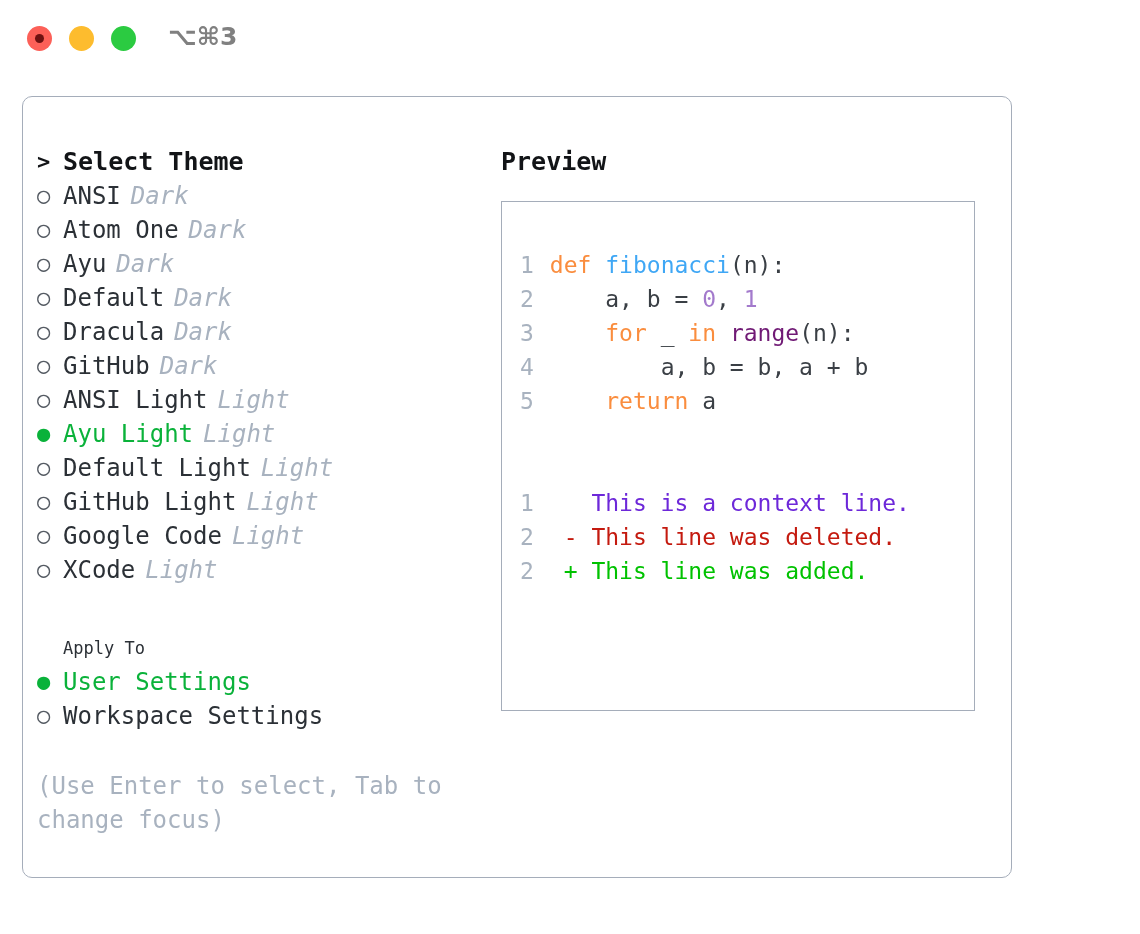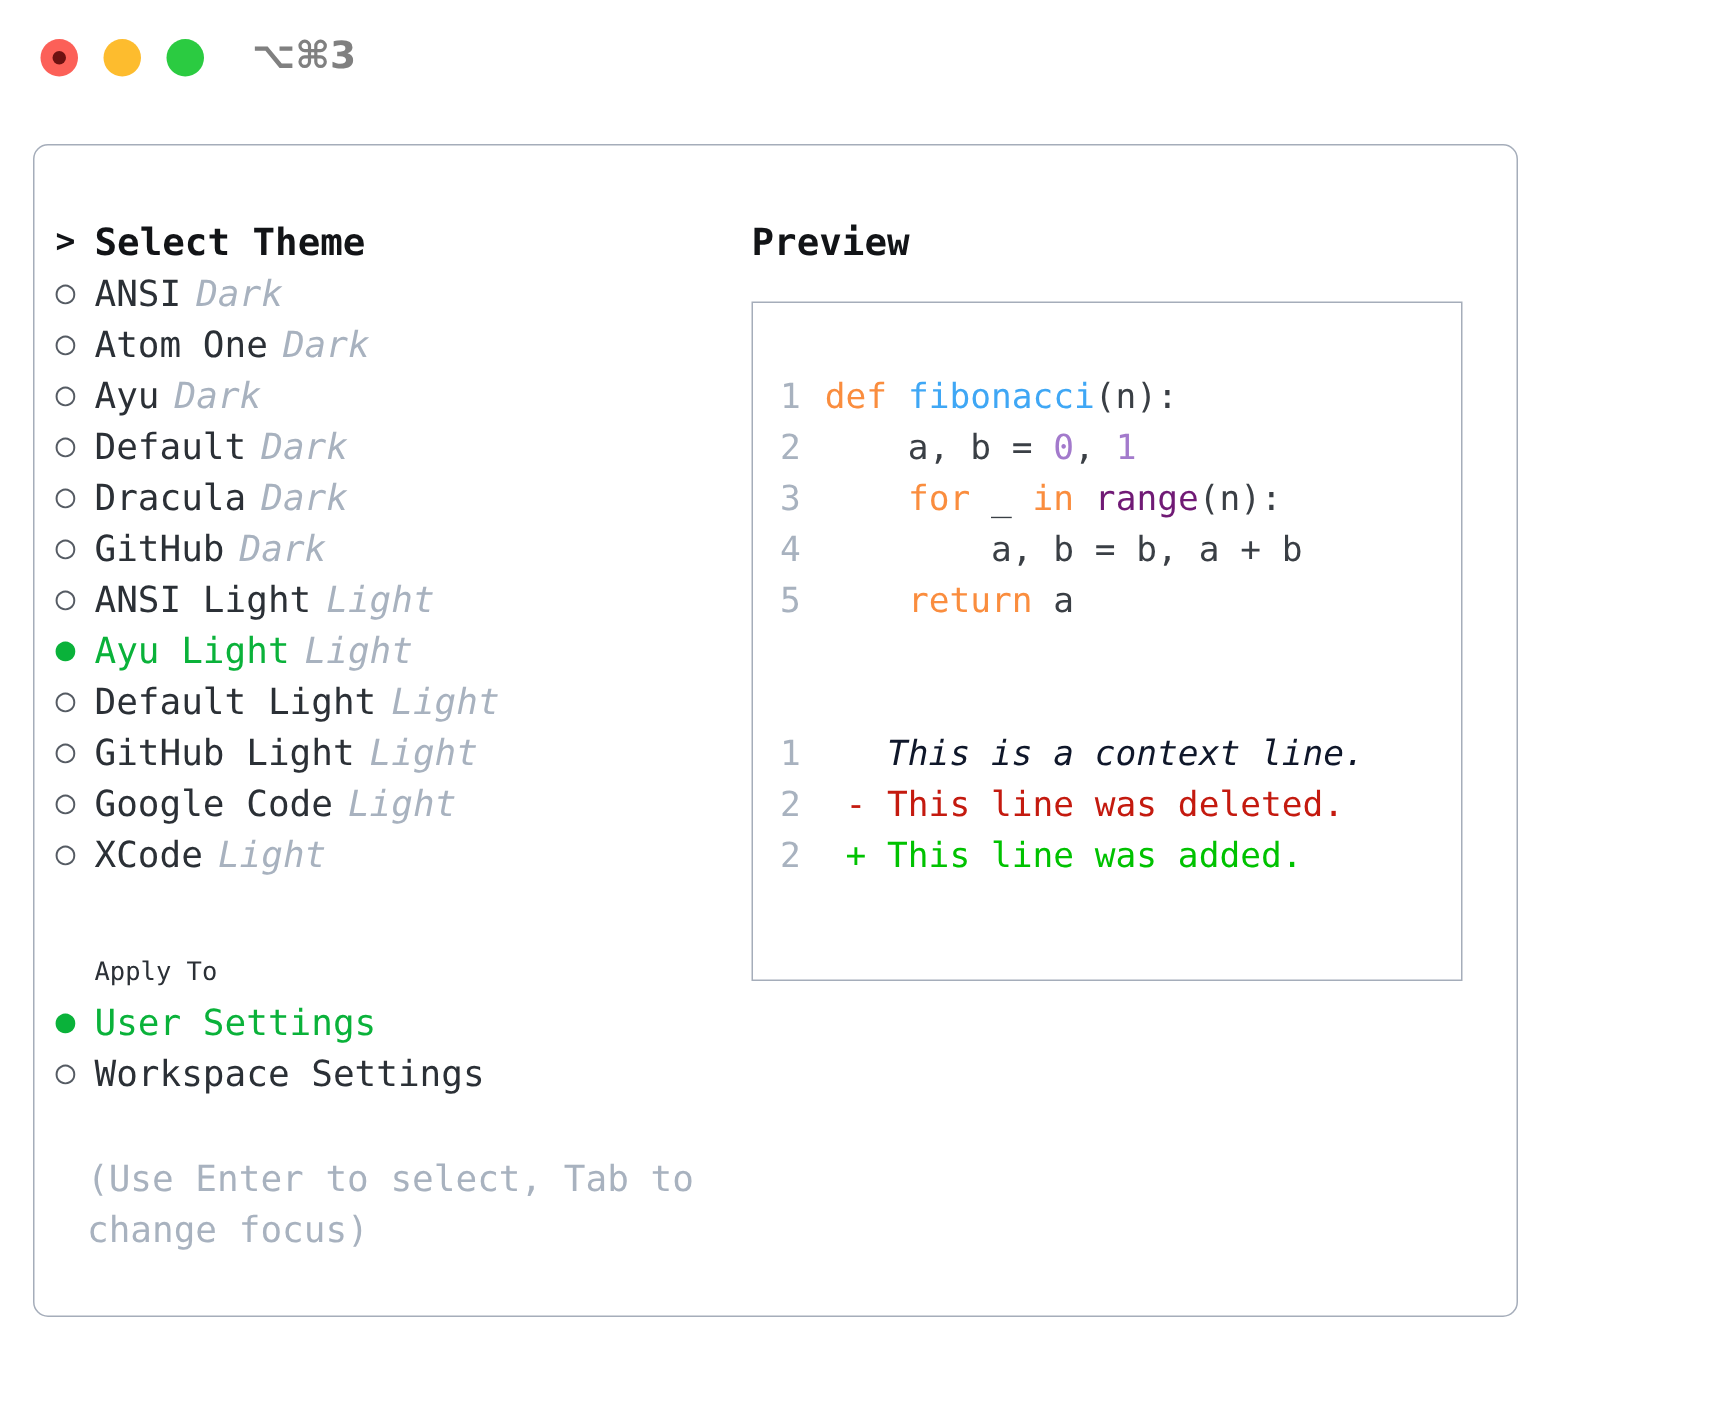--- a/index.html
+++ b/index.html
@@ -114,39 +114,38 @@
   .section-title {
     color: #2b3036;
     font-size: 17px;
   }
   .hint {
     margin-top: 36px;
     font-size: 24px;
     line-height: 34px;
     color: #a8b2bf;
     width: 410px;
-    margin-left: 21px;
   }
   
   .right-col {
     position: absolute;
     left: 478px;
     top: 48px;
     width: 500px;
   }
   .preview-title {
     font-size: 25px;
     font-weight: bold;
     color: #121417;
     line-height: 34px;
   }
   .preview-box {
     margin-top: 22px;
     width: 474px;
-    height: 453px;
+    height: 510px;
     border: 1.5px solid #a5adba;
     box-sizing: border-box;
     background: #ffffff;
     padding: 46px 12px 0 18px;
   }
   .code-line {
     font-size: 23px;
     line-height: 34px;
     white-space: pre;
     color: #3a3f45;
@@ -155,21 +154,21 @@
     color: #a8b2bf;
     display: inline-block;
     width: 16px;
   }
   .kw   { color: #fa8d3e; }
   .fn   { color: #3fa7f5; }
   .num  { color: #a37acc; }
   .bi   { color: #701a75; }
   .punc { color: #3a3f45; }
   .blank-line { height: 34px; }
-  .diff-ctx { color: #0f172a; font-style: italic; }
+  .diff-ctx { color: #6d28d9; }
   .diff-del { color: #c41a0f; }
   .diff-add { color: #00c200; }
 </style>
 </head>
 <body>
 
 <div class="window">
 
   <div class="titlebar">
     <div class="lights">

